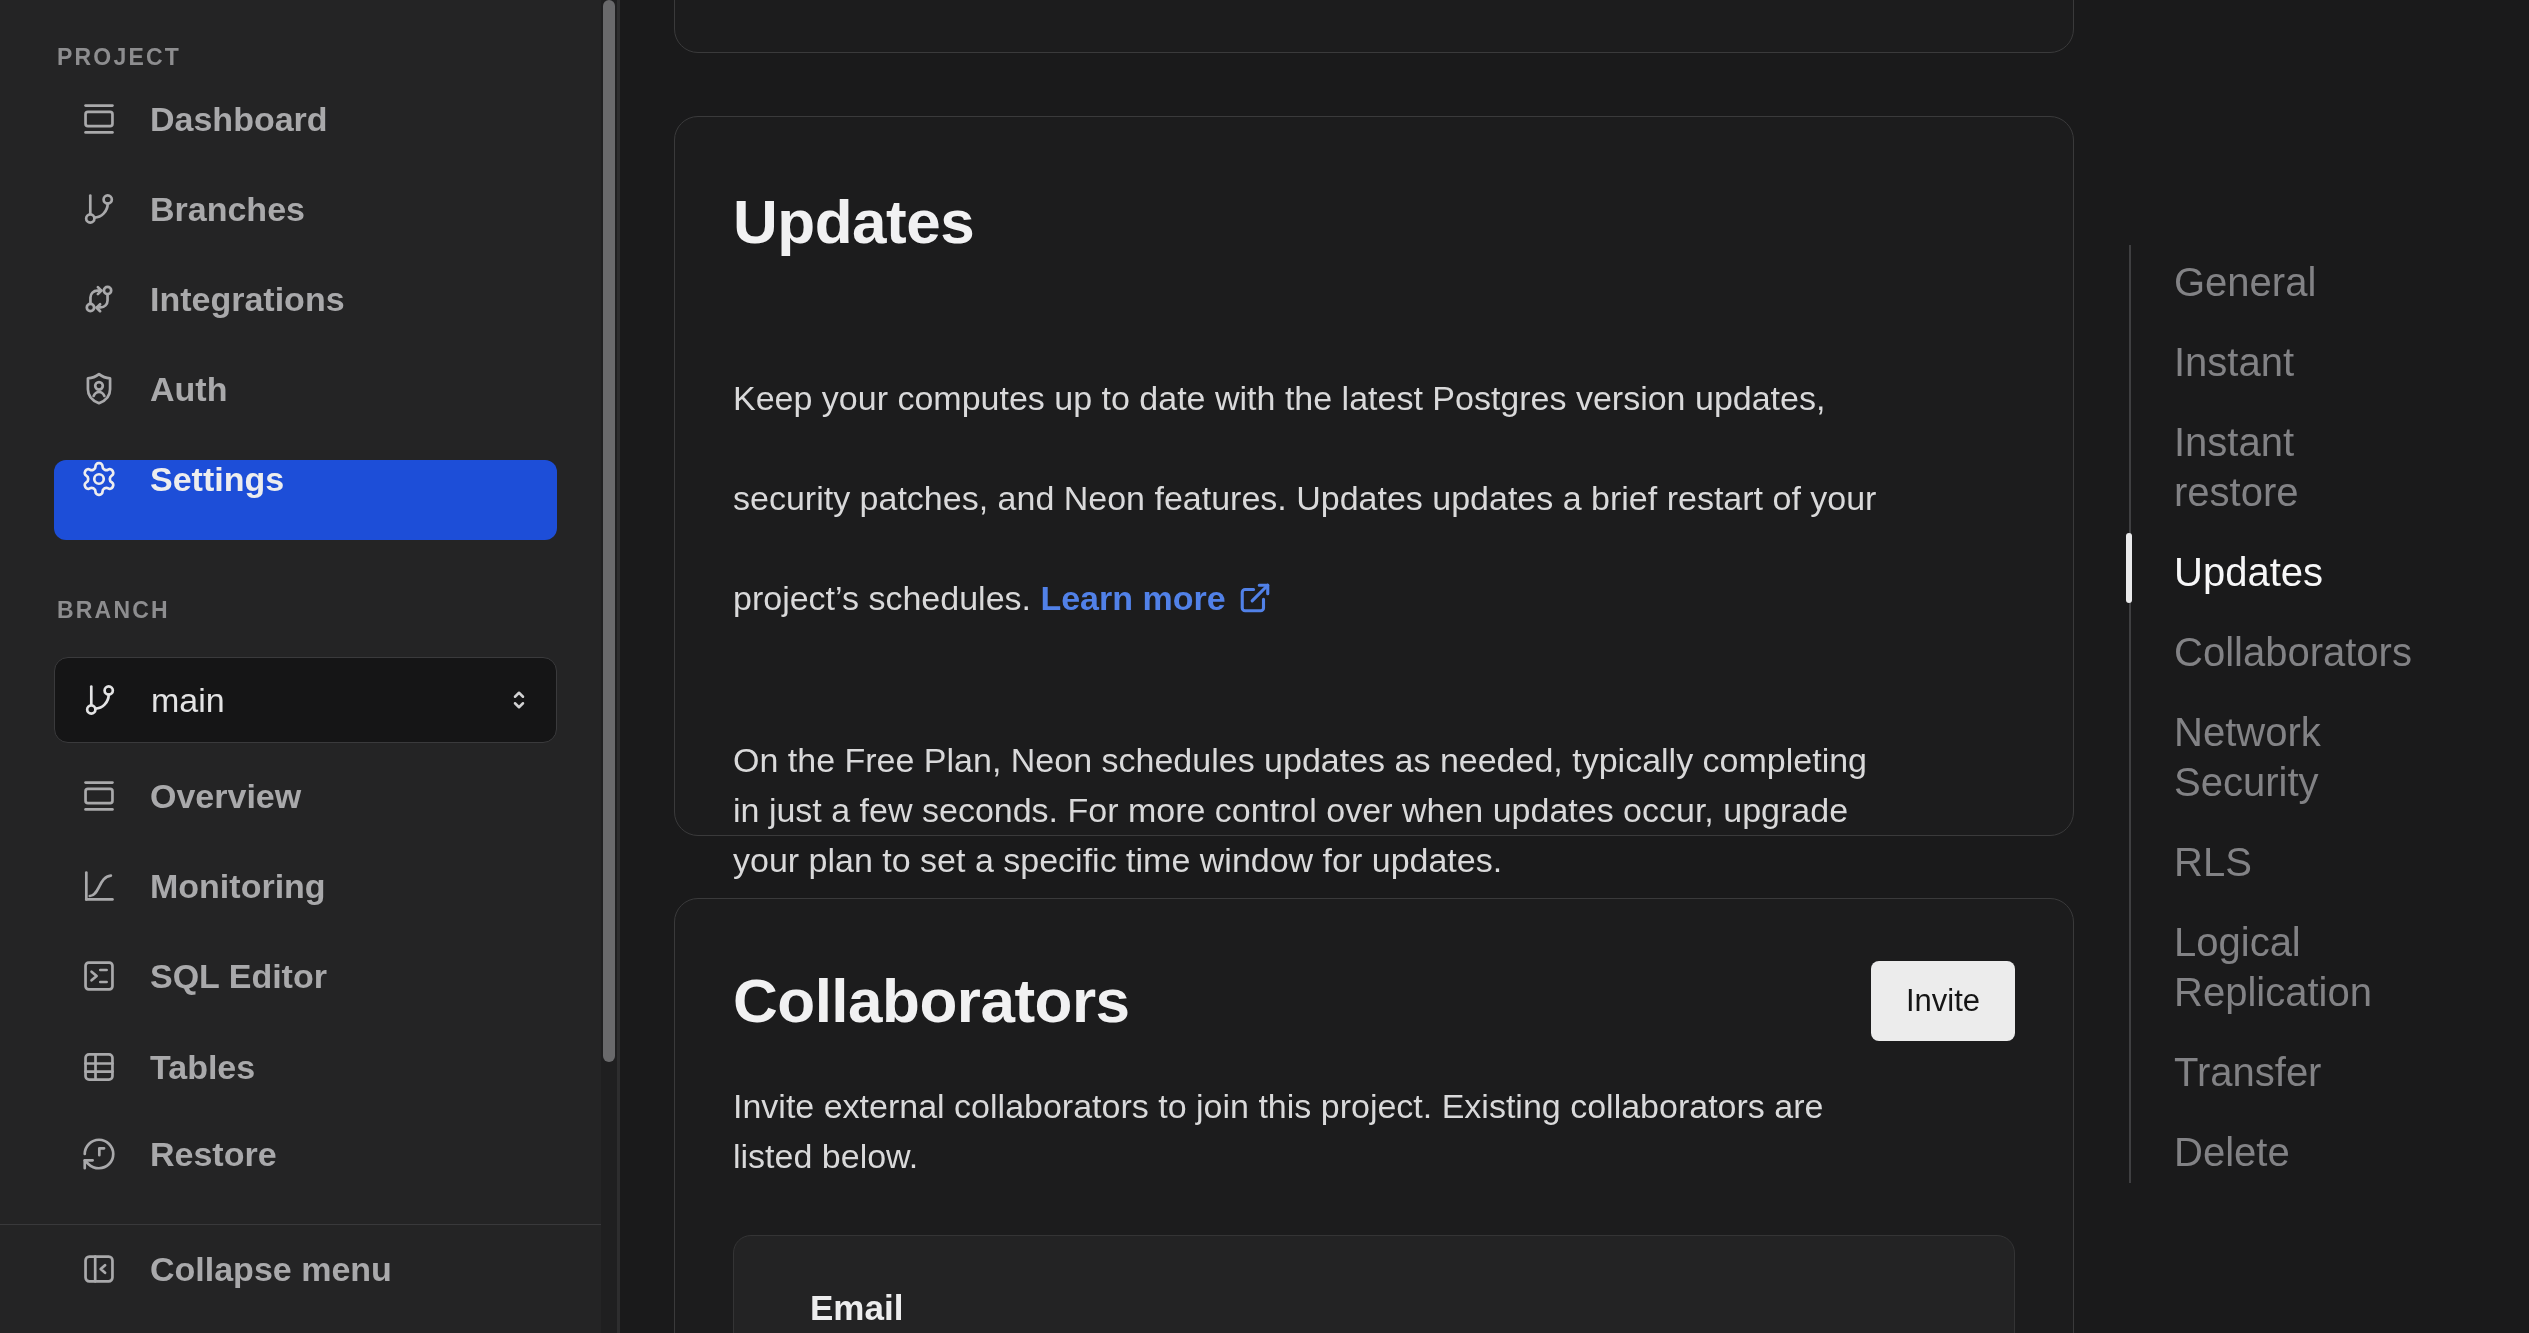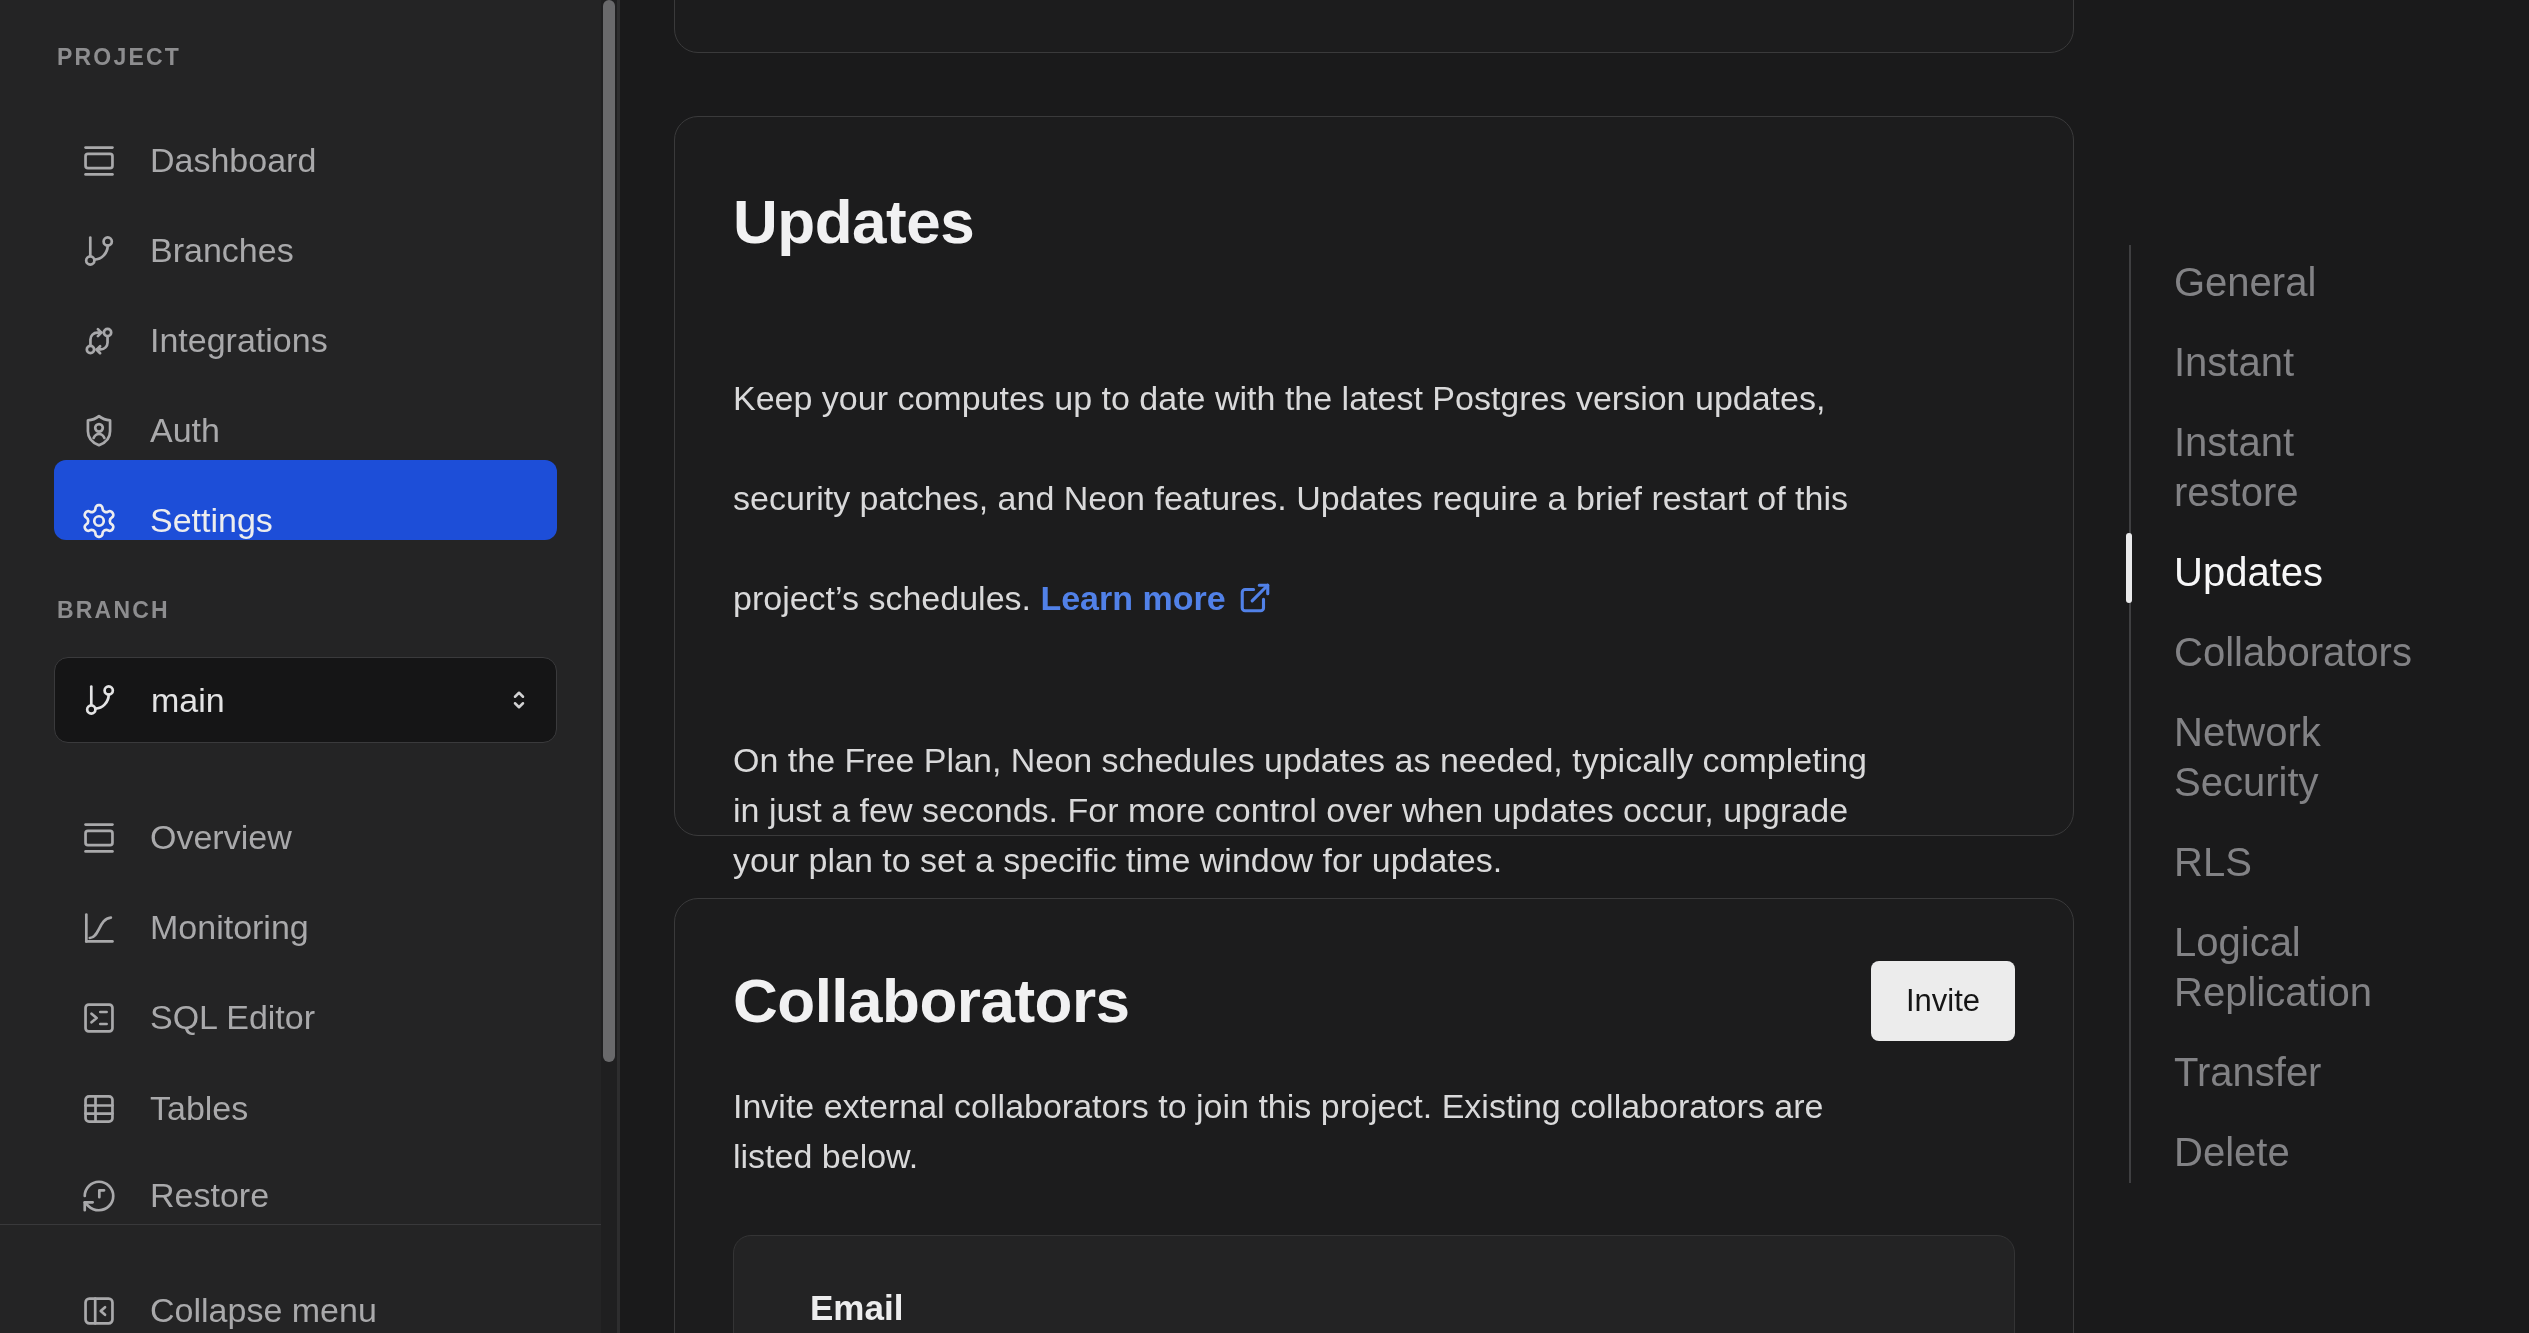--- a/index.html
+++ b/index.html
@@ -15,22 +15,22 @@
   #sidebar {
     position: absolute; left: 0; top: 0; width: 620px; height: 1333px;
     background: #242425; border-right: 3px solid #2d2d2e;
   }
   .section-label {
     position: absolute; left: 57px; font-size: 23px; font-weight: 700;
     letter-spacing: 2.2px; color: #8d8d8f;
   }
   .side-item {
     position: absolute; left: 54px; width: 503px; height: 80px;
-    display: flex; align-items: flex-end; padding-left: 26px;
-    color: #a9a9ab; font-size: 34px; border-radius: 12px; cursor: pointer;
+    display: flex; align-items: flex-start; padding-left: 26px;
+    color: #a9a9ab; font-size: 34px; border-radius: 12px; cursor: pointer; font-weight: bold;
   }
   .side-item .lbl { margin-left: 32px; white-space: nowrap; }
   .side-item svg { flex: 0 0 auto; }
   .side-item.active { background: #1d4ed8; color: #ededee; }
   .branch-select {
     position: absolute; left: 54px; top: 657px; width: 503px; height: 86px;
     background: #151516; border: 1px solid #3a3a3c; border-radius: 14px;
     display: flex; align-items: center; padding: 0 22px 0 26px;
     color: #e3e3e4; font-size: 34px; cursor: pointer;
   }
@@ -272,21 +272,21 @@
   </nav>
 
   <main>
 
     <section class="card" id="card-top"></section>
 
     <section class="card" id="card-updates">
       <h2 class="card-title">Updates</h2>
       <p class="body-text" id="updates-desc">
         <span style="display: block; margin-top: 28px;">Keep your computes up to date with the latest Postgres version updates,</span>
-        <span style="display: block;">security patches, and Neon features. Updates require a brief restart of this</span>
+        <span style="display: block;">security patches, and Neon features. Updates updates a brief restart of your</span>
         <span style="display: block;"><span>project’s schedules. </span><a class="learn-more"><span>Learn more</span><svg style="display:inline-block" width="34" height="34" viewBox="0 0 24 24" fill="none" stroke="#5181e8" stroke-width="2.2" stroke-linecap="round" stroke-linejoin="round">
                 <path d="M15 3h6v6"></path>
                 <path d="M10 14 21 3"></path>
                 <path d="M18 13v6a2 2 0 0 1-2 2H5a2 2 0 0 1-2-2V8a2 2 0 0 1 2-2h6"></path>
               </svg></a></span>
       </p>
       <p class="body-text" id="plan-note">On the Free Plan, Neon schedules updates as needed, typically completing
 in just a few seconds. For more control over when updates occur, upgrade
 your plan to set a specific time window for updates.</p>
       <button class="btn-light" id="upgrade-btn">Upgrade to customize</button>

